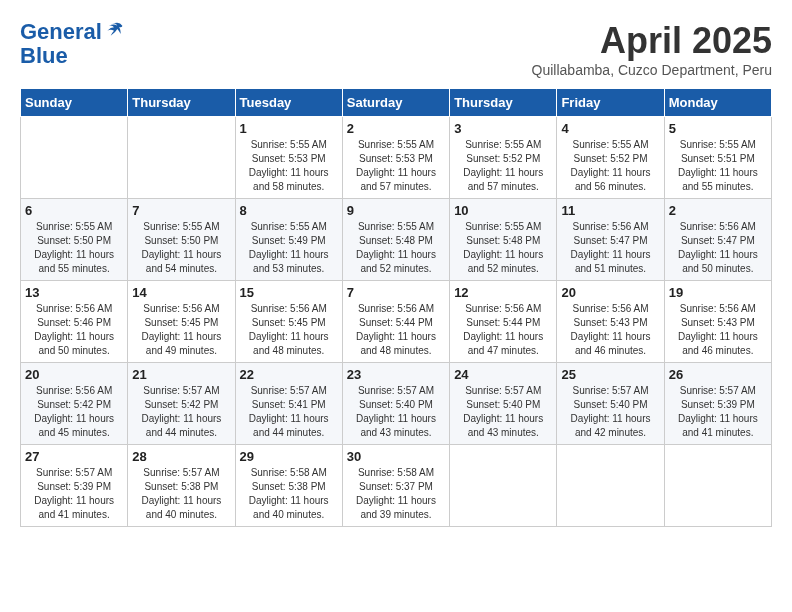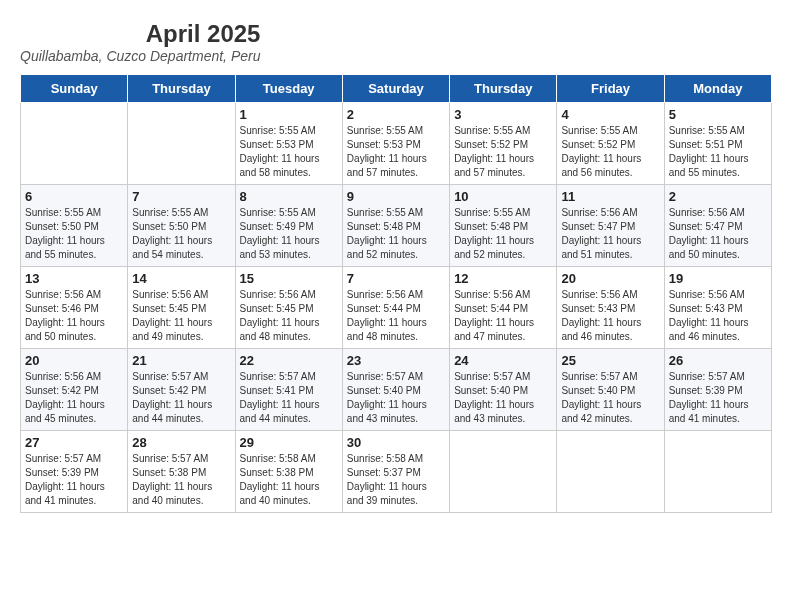--- a/index.html
+++ b/index.html
@@ -32,39 +32,38 @@
     .logo-icon {
       width: 20px;
       height: 20px;
       margin-left: 2px;
       margin-top: -4px;
     }
     .title-block {
       text-align: right;
     }
     .month-title {
-      font-size: 24px;
+      font-size: 36px;
       font-weight: bold;
       color: #333;
     }
     .location {
       font-size: 14px;
       color: #555;
-      font-style: italic;
     }
     table {
       width: 100%;
       border-collapse: collapse;
       font-size: 11px;
     }
     thead tr th {
       background-color: #1a5ca8;
       color: #fff;
       padding: 6px 4px;
-      text-align: center;
+      text-align: left;
       font-size: 13px;
       font-weight: bold;
       border: 1px solid #fff;
     }
     tbody tr td {
       border: 1px solid #ccc;
       vertical-align: top;
       padding: 4px;
       height: 80px;
       width: 107px;
@@ -72,38 +71,49 @@
     .day-number {
       font-size: 13px;
       font-weight: bold;
       color: #222;
       margin-bottom: 2px;
     }
     .day-info {
       font-size: 10px;
       color: #333;
       line-height: 1.4;
+      text-align: center;
     }
     .empty-cell {
       background: #f9f9f9;
     }
     tbody tr:nth-child(even) td {
       background-color: #f5f7fa;
     }
     tbody tr:nth-child(odd) td {
       background-color: #ffffff;
     }
     .empty-cell {
       background-color: inherit !important;
     }
   </style>
 </head>
 <body>
 
 <div class="header">
+  <div class="logo">
+    <div>
+      <div class="logo-text">
+        <span>General</span><svg class="logo-icon" viewBox="0 0 24 24">
+            <path d="M22 8 Q18 2 10 6 Q14 4 16 8 Q12 5 6 8 Q10 7 12 10 Q8 10 4 14 Q8 12 12 14 Q10 16 8 20 Q14 16 16 12 Q18 14 20 18 Q20 12 18 10 Q22 10 22 8Z" fill="#1a5ca8"></path>
+          </svg>
+      </div>
+      <div class="logo-text"><span style="color:#1a5ca8;">Blue</span></div>
+    </div>
+  </div>
   <div class="title-block">
     <div class="month-title">April 2025</div>
     <div class="location">Quillabamba, Cuzco Department, Peru</div>
   </div>
 </div>
 
 <table>
   <thead>
     <tr id="header-row">
         <th>Sunday</th>

